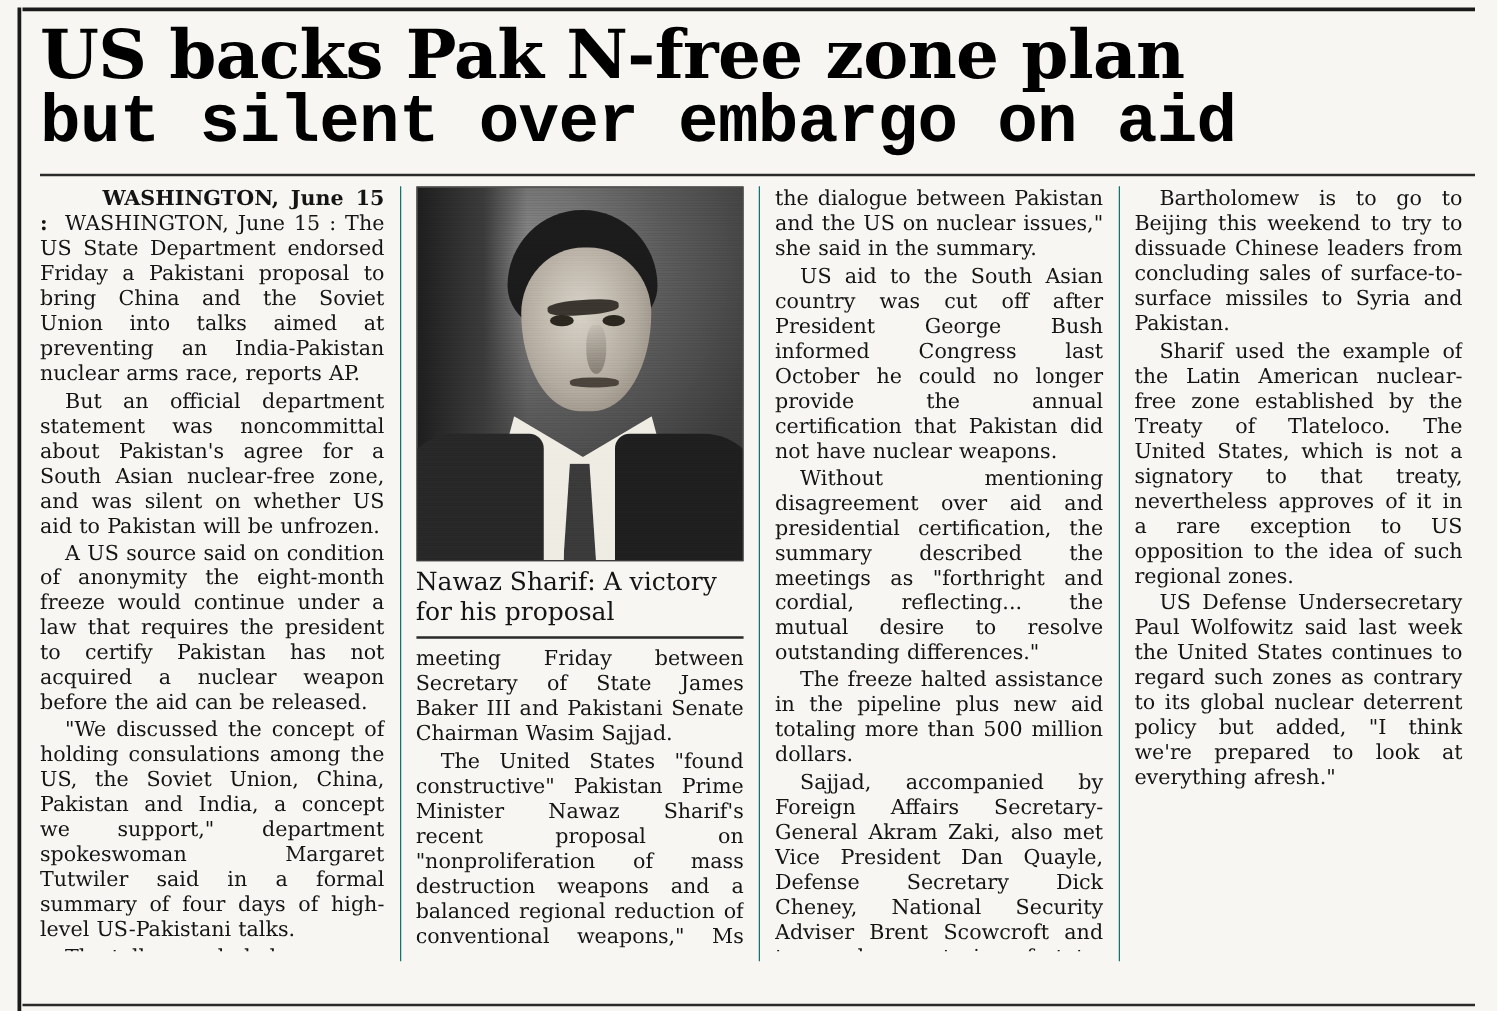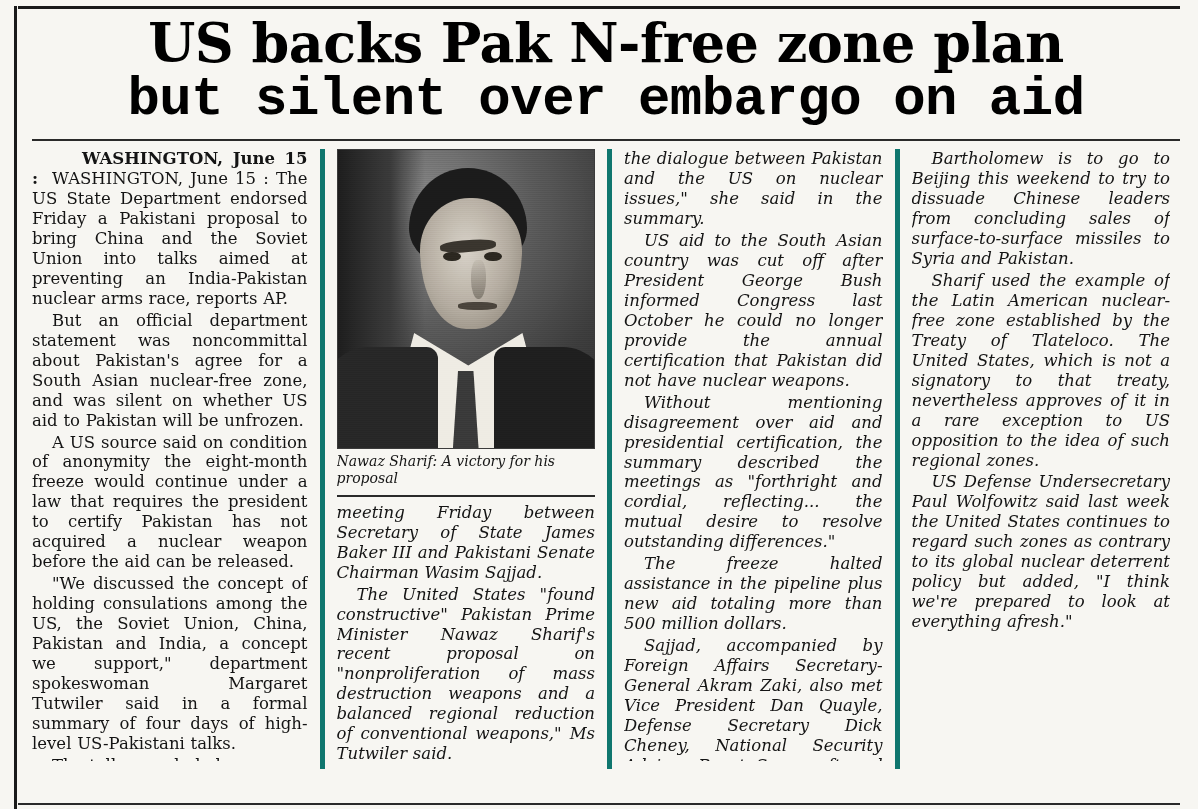--- a/index.html
+++ b/index.html
@@ -41,21 +41,20 @@
   .headline {
     margin: 0;
     padding: 6px 2px 2px 16px;
     font-family: "DejaVu Serif", serif;
     font-weight: 700;
     font-size: 54px;
     line-height: 1.03;
     letter-spacing: -0.5px;
     color: #000000;
     text-rendering: optimizeLegibility;
-    text-align: center;
   }
   .headline .line2 {
     display: block;
     font-family: Liberation Mono, monospace;
   }
   .hr-under-headline {
     margin: 10px 2px 8px 16px;
     height: 2px;
     background: #2a2a2a;
   }
@@ -65,23 +64,22 @@
     padding-left: 16px;
     height: 620px;
   }
   .col {
     width: 25%;
     box-sizing: border-box;
     padding: 0 12px 0 0;
     position: relative;
   }
   .col + .col {
-    border-left: 5px solid #0f766e;
+    border-left: 1px solid #0f766e;
     padding-left: 12px;
-    font-style: italic;
   }
   p {
     margin: 0 0 2px 0;
     font-family: "DejaVu Serif", serif;
     font-size: 16.5px;
     line-height: 1.21;
     text-align: justify;
     text-indent: 20px;
     color: #141414;
     word-spacing: 0.5px;
@@ -188,21 +186,21 @@
   }
   .photo .grain {
     position: absolute; inset: 0;
     background-image:
       repeating-linear-gradient(0deg, rgba(255,255,255,0.05) 0 1px, rgba(0,0,0,0.05) 1px 2px);
     mix-blend-mode: overlay;
     opacity: 0.6;
   }
   .caption {
     font-family: "DejaVu Serif", serif;
-    font-size: 14px;
+    font-size: 20px;
     line-height: 1.2;
     margin: 3px 0 8px 0;
     color: #141414;
   }
   .hr-caption {
     height: 2px;
     background: #2a2a2a;
     margin: 2px 0 6px 0;
   }
   .bottom-rule {

